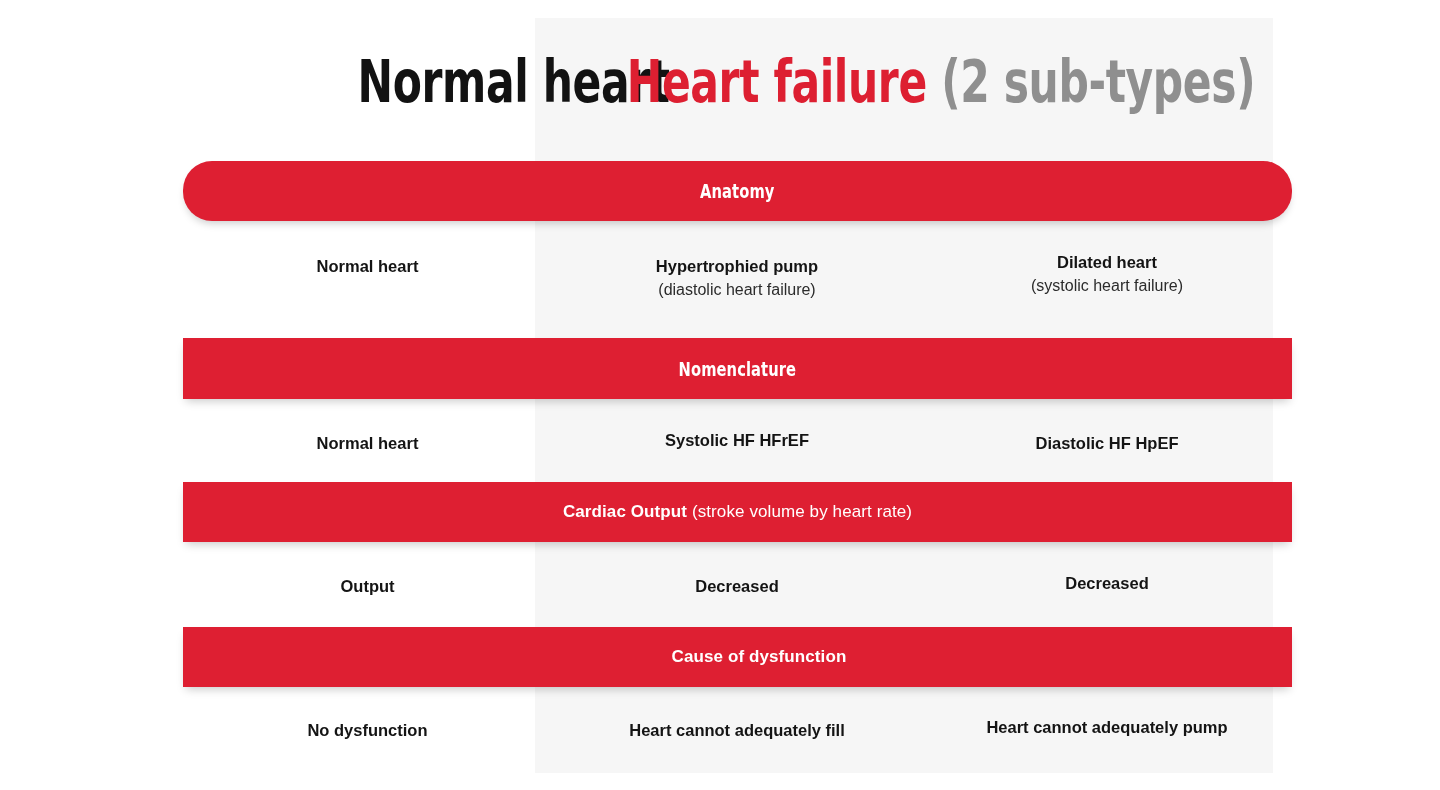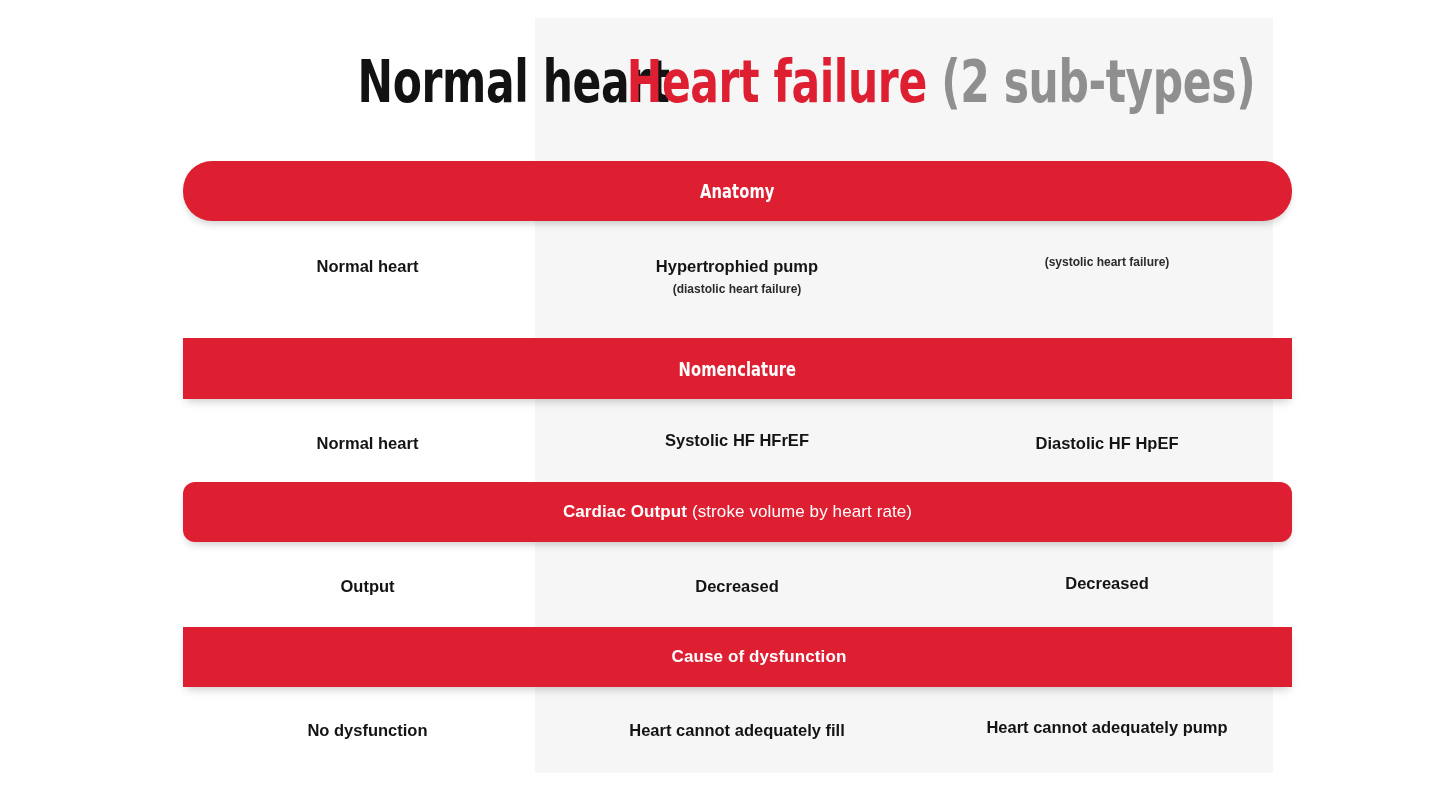--- a/index.html
+++ b/index.html
@@ -119,22 +119,22 @@
   .cell-right  { width: 370px; }
 
   .cell .main {
     font-size: 16.5px;
     font-weight: bold;
     line-height: 23px;
     color: #141414;
     white-space: nowrap;
   }
   .cell .sub {
-    font-size: 12px;
-    font-weight: bold;
+    font-size: 16px;
+    font-weight: normal;
     line-height: 23px;
     color: #2b2b2b;
     white-space: nowrap;
   }
   .cell .sub:empty { display: none; }
 
   
   .pad-a  { padding-top: 34px; }
   .pad-b  { padding-top: 33px; }
   .pad-c  { padding-top: 30px; }
@@ -162,20 +162,21 @@
     <div class="datarow" style="top:221px;height:116px;">
       <div class="cell cell-left pad-a">
         <div class="main">Normal heart</div>
 
       </div>
       <div class="cell cell-mid pad-a">
         <div class="main">Hypertrophied pump</div>
         <div class="sub">(diastolic heart failure)</div>
       </div>
       <div class="cell cell-right pad-c">
+        <div class="main">Dilated heart</div>
         <div class="sub">(systolic heart failure)</div>
       </div>
     </div>
   </div>
 
   <div class="section">
     <div class="bar bar-condensed" style="top:338px;height:61px;">
       <div class="bar-label">
         <span class="b">Nomenclature</span><span class="n"></span>
       </div>
@@ -190,21 +191,21 @@
 
       </div>
       <div class="cell cell-mid pad-b">
         <div class="main">Diastolic HF HpEF</div>
 
       </div>
     </div>
   </div>
 
   <div class="section">
-    <div class="bar" style="top:482px;height:60px;border-radius:12px;">
+    <div class="bar" style="top:482px;height:60px;">
       <div class="bar-label">
         <span class="b">Cardiac Output</span><span class="n"> (stroke volume by heart rate)</span>
       </div>
     </div>
     <div class="datarow" style="top:542px;height:83px;">
       <div class="cell cell-left pad-b">
         <div class="main">Output</div>
 
       </div>
       <div class="cell cell-mid pad-b">

